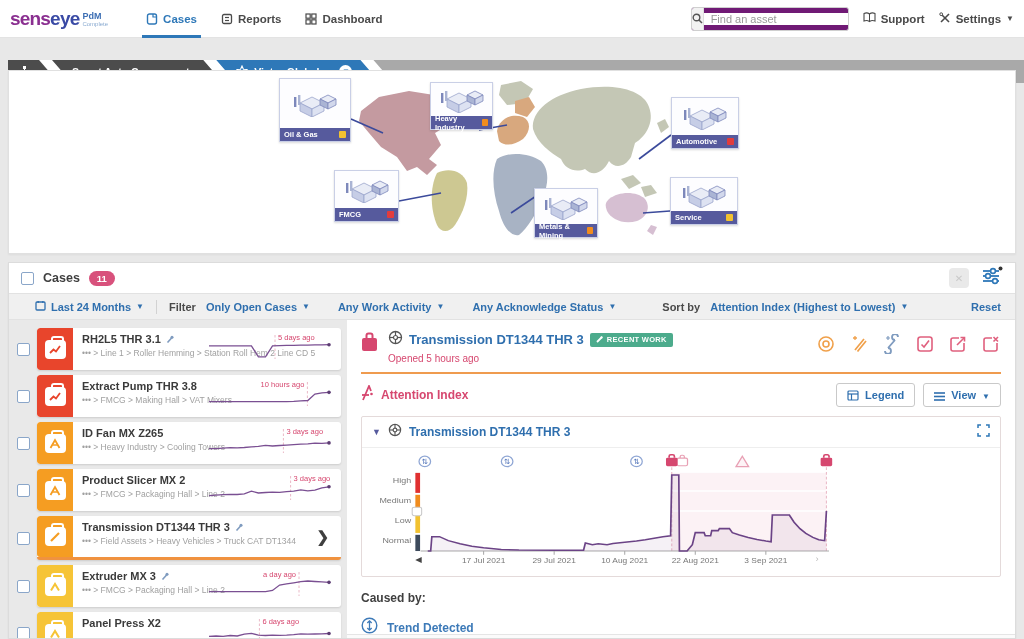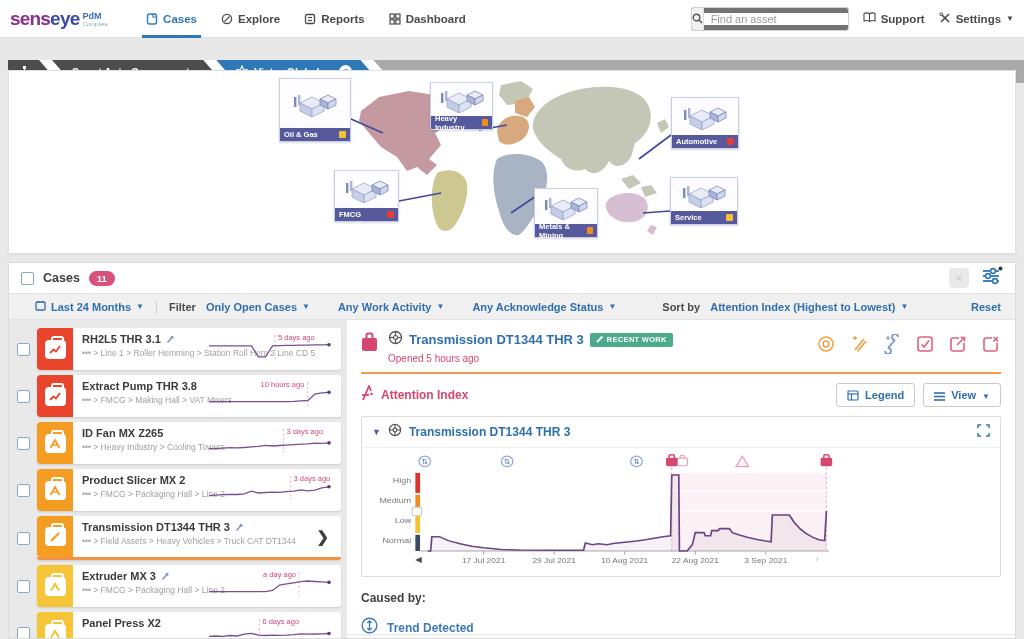--- a/index.html
+++ b/index.html
@@ -17,21 +17,21 @@
   .logo .pdm { font-size:9px; font-weight:bold; color:#3d6fb4; display:block; }
   .logo .complete { font-size:6px; color:#8aabd1; display:block; }
   .nav { display:flex; align-items:stretch; height:38px; }
   .nav-item { display:flex; align-items:center; gap:5px; padding:0 12px; font-size:11.5px;
               font-weight:bold; color:#4a4a4a; cursor:pointer; position:relative; }
   .nav-item.active { color:#2e78b8; }
   .nav-item.active::after { content:""; position:absolute; left:8px; right:8px; bottom:0; height:3px; background:#2e78b8; }
   .nav-item svg { display:block; }
   .top-right { margin-left:auto; display:flex; align-items:center; gap:14px; }
   .searchbox { display:flex; align-items:center; width:158px; height:24px; border:1px solid #cfcfcf;
-               border-radius:3px; overflow:hidden; background:#737373; }
+               border-radius:3px; overflow:hidden; background:#701a75; }
   .searchbox .mag { width:26px; height:100%; background:#f2f2f2; border-right:1px solid #dedede;
                     display:flex; align-items:center; justify-content:center; cursor:pointer; }
   .searchbox input { border:0; outline:none; flex:1; font-size:11px; padding:0 7px; color:#444;
                      font-family:"Liberation Sans",sans-serif; }
   .searchbox input::placeholder { color:#9a9a9a; }
   .top-link { display:flex; align-items:center; gap:5px; font-size:11.5px; font-weight:bold; color:#4a4a4a; cursor:pointer; }
   .caret { font-size:8px; color:#4a4a4a; }
 
   
   .crumbbar { position:absolute; top:60px; left:8px; right:8px; height:23px; background:#fff; display:flex; }
@@ -139,29 +139,20 @@
     </div>
     <div class="nav">
       <div class="nav-item active">
         <span>
             <svg width="12" height="12" viewBox="0 0 12 12">
               <rect x="1.5" y="1" width="9" height="10" rx="2" fill="none" stroke="#2e78b8" stroke-width="1.4"></rect>
               <path d="M7 1 v3 h3.5" fill="none" stroke="#2e78b8" stroke-width="1.2"></path>
             </svg>
           </span>
         <span>Cases</span>
-      </div>
-      <div class="nav-item">
-        <span>
-            <svg width="12" height="12" viewBox="0 0 12 12">
-              <circle cx="6" cy="6" r="4.6" fill="none" stroke="#4a4a4a" stroke-width="1.3"></circle>
-              <line x1="3.4" y1="8.6" x2="8.6" y2="3.4" stroke="#4a4a4a" stroke-width="1.3"></line>
-            </svg>
-          </span>
-        <span>Explore</span>
       </div>
       <div class="nav-item">
         <span>
             <svg width="12" height="12" viewBox="0 0 12 12">
               <rect x="1.5" y="1.5" width="9" height="9" rx="1.5" fill="none" stroke="#4a4a4a" stroke-width="1.3"></rect>
               <line x1="4" y1="4.5" x2="8" y2="4.5" stroke="#4a4a4a" stroke-width="1.2"></line>
               <line x1="4" y1="7.5" x2="8" y2="7.5" stroke="#4a4a4a" stroke-width="1.2"></line>
             </svg>
           </span>
         <span>Reports</span>

